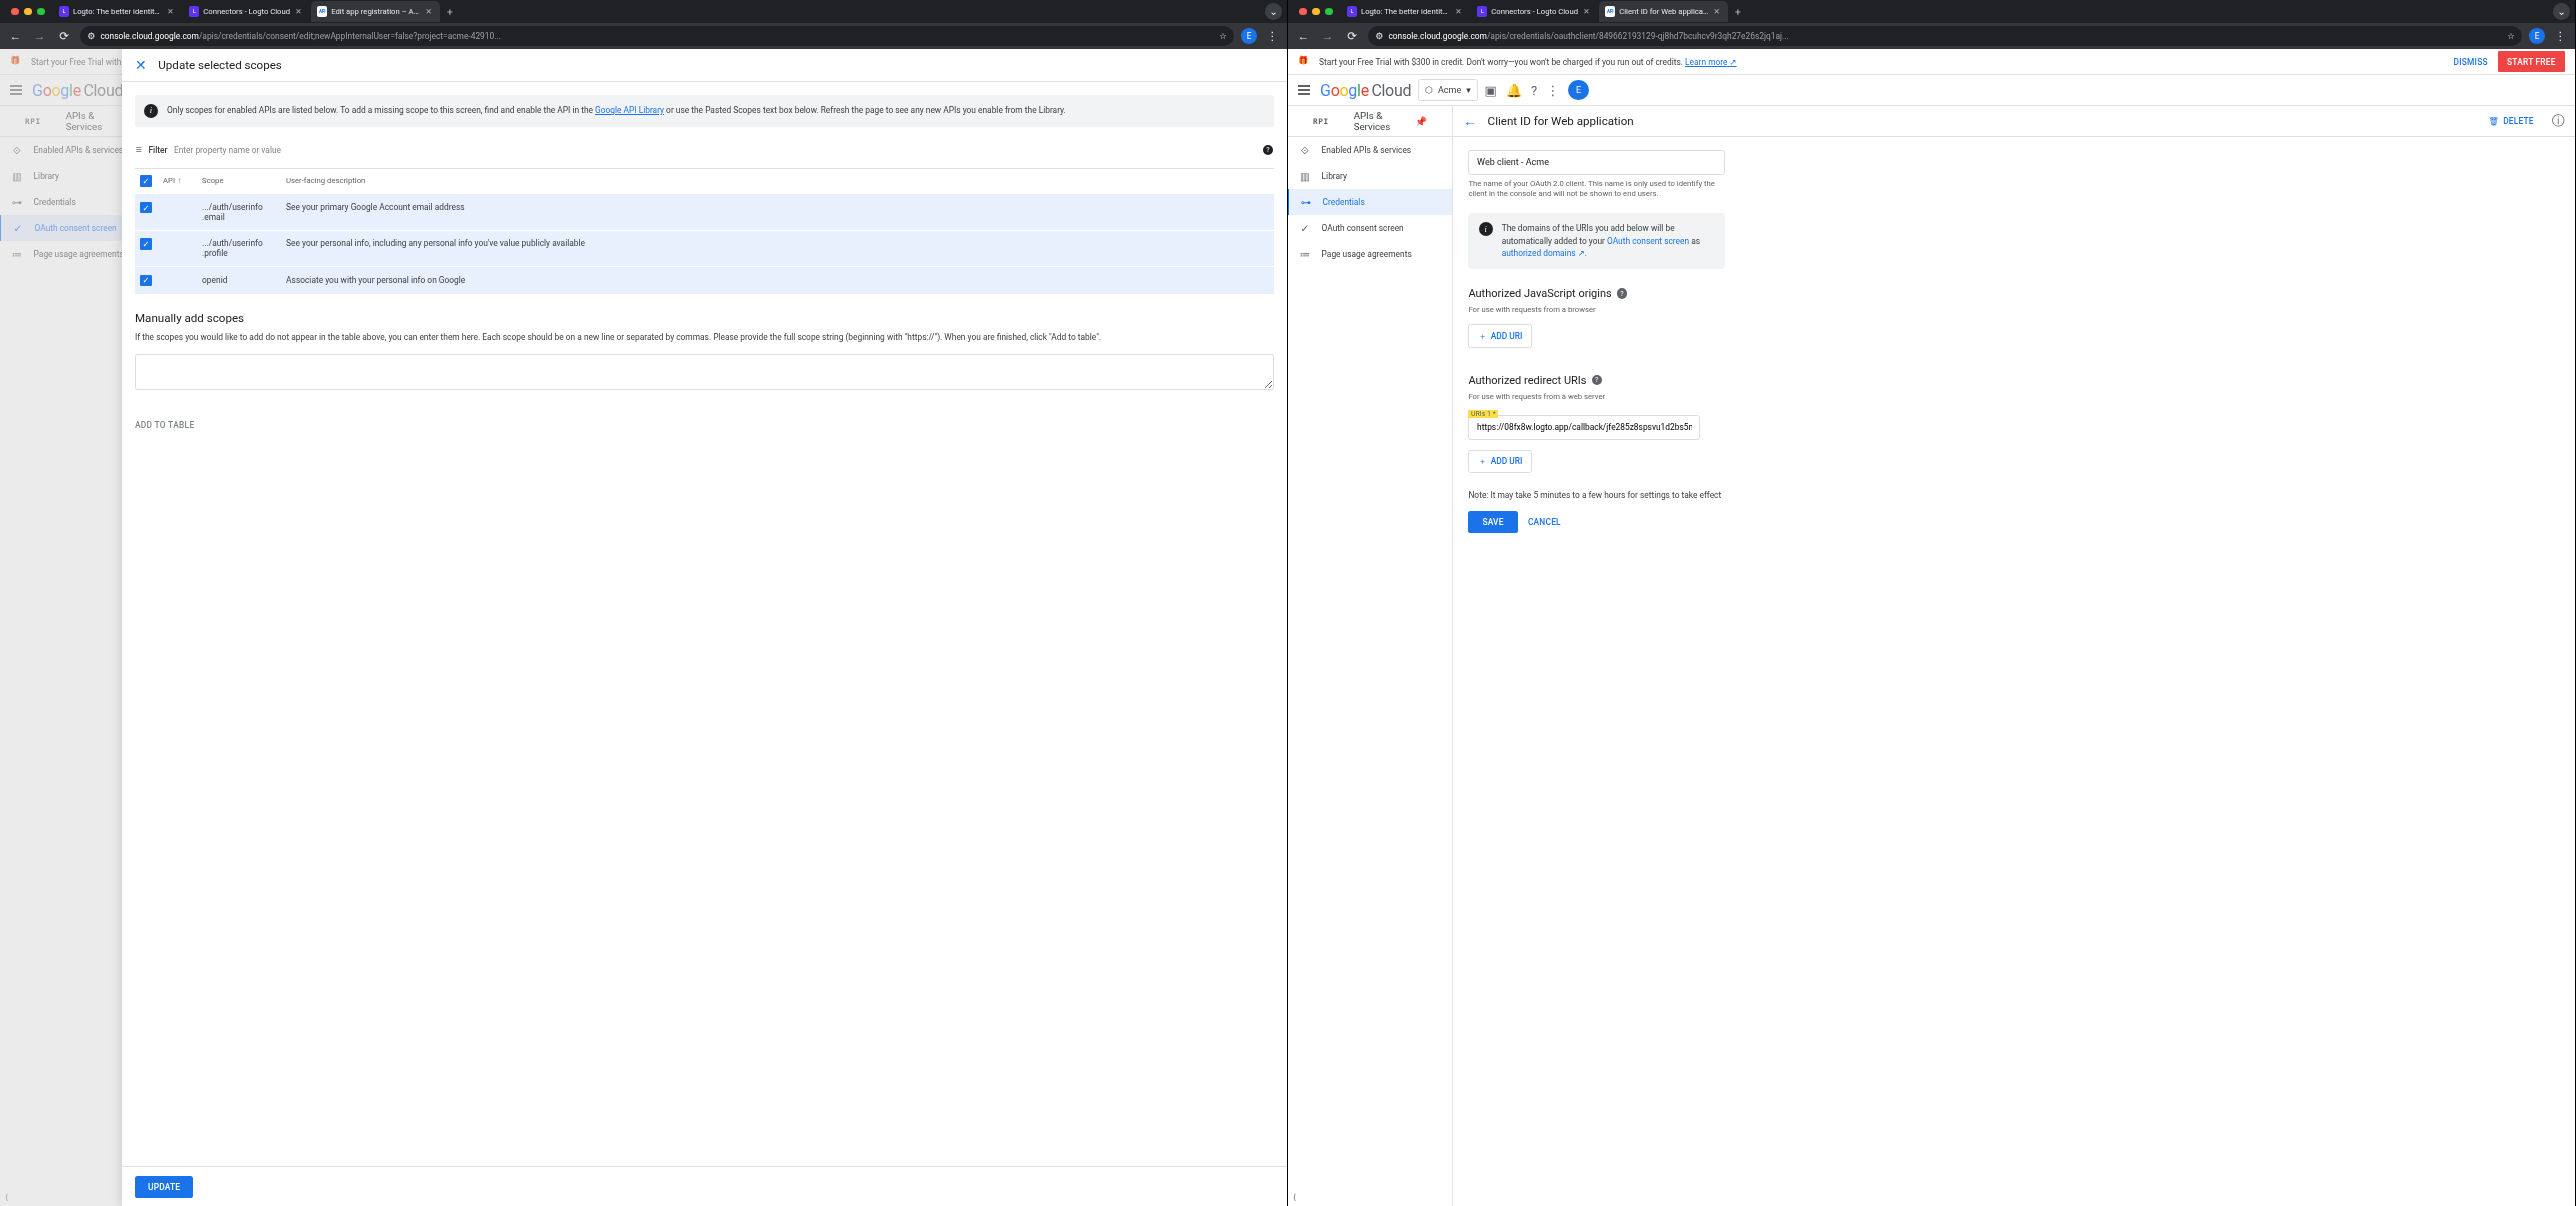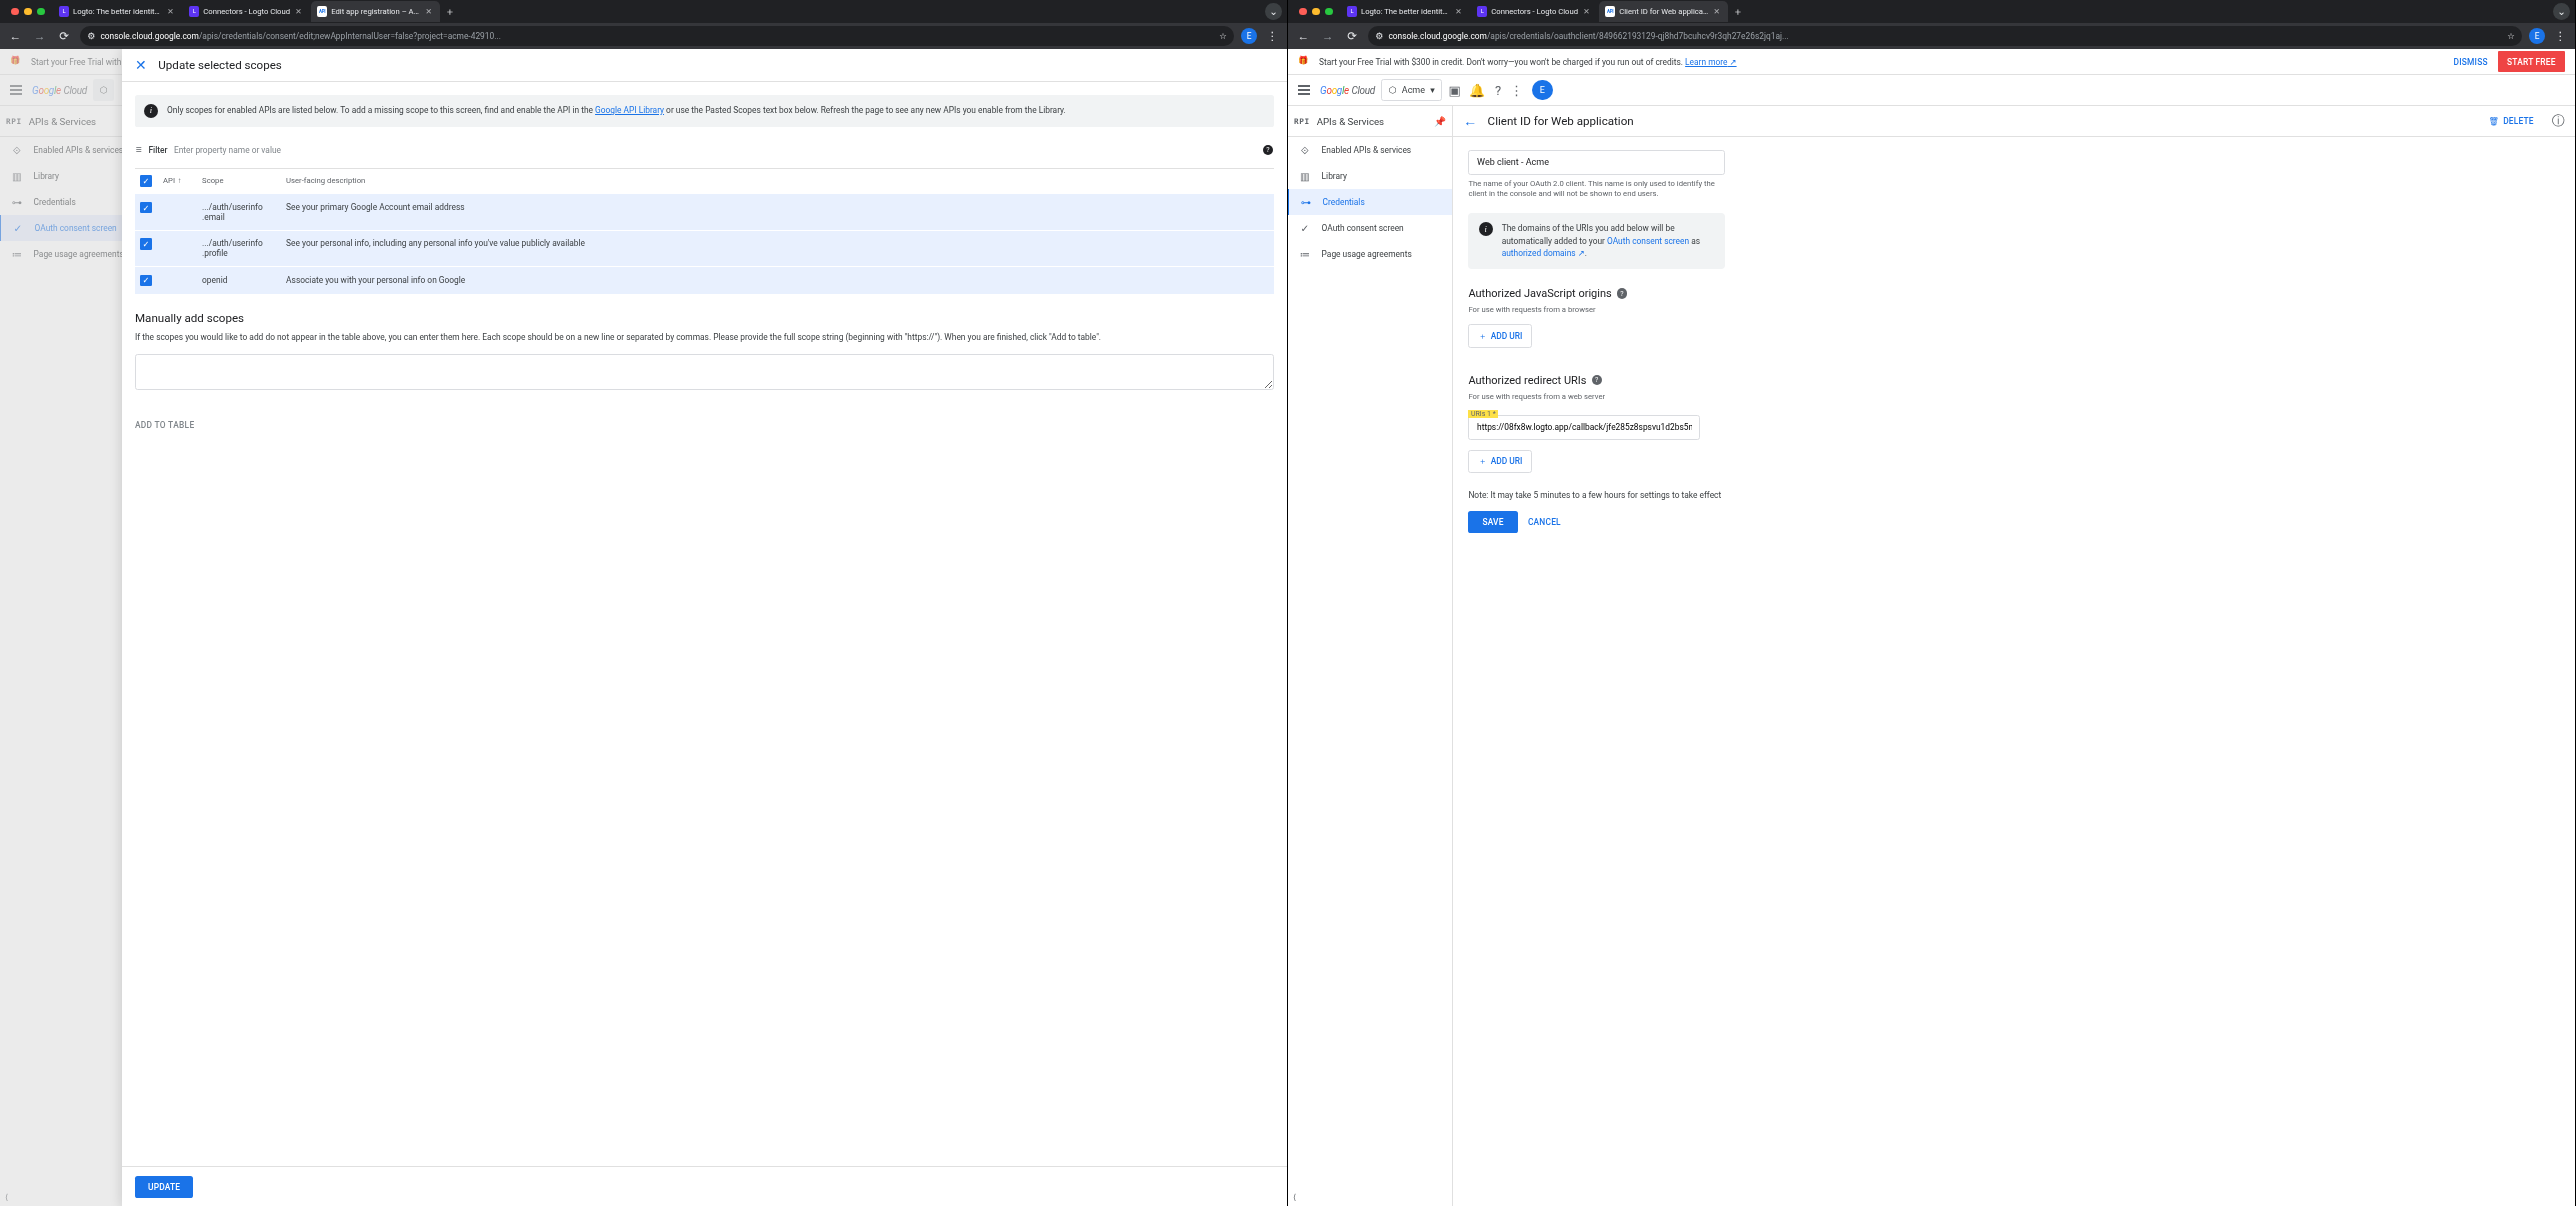--- a/index.html
+++ b/index.html
@@ -36,34 +36,34 @@
 .trial-banner { height: 26px; border-bottom: 0.6px solid #e0e0e0; display: flex; align-items: center; padding: 0 10.3px; font-size: 8.4px; color: #3c4043; gap: 7.7px; }
 .gift-icon { width: 13px; height: 13px; color:#5f6368;}
 .banner-actions{ margin-left:auto; display:flex; gap:10.3px; align-items:center;}
 .dismiss-btn { color:#1a73e8; font-weight:500; font-size:8.4px; letter-spacing:0.2px; cursor:pointer;}
 .start-free-btn { background:#ef4444; color:#fff; padding:5.1px 9px; border-radius:1px; font-size:8.4px; font-weight:500; letter-spacing:0.2px;}
 .learn-more-link{ color:#1a73e8; }
 
 .gcp-header { height: 31px; border-bottom: 0.6px solid #e0e0e0; display: flex; align-items: center; padding: 0 10.3px; gap: 6.4px; }
 .menu-icon { width:15.4px; height:15.4px; display:flex;flex-direction:column;justify-content:center;gap:2.6px;}
 .menu-icon span{height:1.3px;background:#5f6368;width:11.6px;}
-.g-logo { font-size: 10px; letter-spacing: -0.3px; font-style: italic; }
+.g-logo { font-size: 16px; letter-spacing: -0.3px; }
 .g-logo .g-b{color:#4285f4;} .g-logo .g-r{color:#ea4335;} .g-logo .g-y{color:#fbbc05;} .g-logo .g-g{color:#34a853;}
 .g-logo .cloud{ color:#5f6368; font-weight:400; margin-left:2.6px;}
 .project-picker{ border:0.6px solid #dadce0; border-radius:2.6px; height:22px; display:flex; align-items:center; padding:0 6.4px; gap:5.1px; font-size:9px; color:#3c4043;}
 .search-box{ flex:1; display:flex; border:0.6px solid #dadce0; border-radius:2.6px; height:23px; overflow:hidden;}
 .search-input{ flex:1; padding:0 7.7px; color:#5f6368; font-size:9px; display:flex;align-items:center;}
 .search-btn{ border-left:0.6px solid #dadce0; padding:0 9px; display:flex;align-items:center; gap:3.9px; color:#1a73e8; font-weight:500; font-size:9px;}
 .header-icons{ display:flex; gap:9px; align-items:center; color:#5f6368; font-size:13px;}
 .avatar-big{ width:20.6px;height:20.6px;border-radius:50%;background:#1a73e8;color:#fff;display:flex;align-items:center;justify-content:center;font-size:9px;}
 
 .content-row{ flex:1; display:flex; overflow:hidden;}
 .left-nav{ width: 165px; border-right:0.6px solid #e0e0e0; background:#fff; display:flex; flex-direction:column; font-size:8.4px; color:#3c4043; position:relative;}
 .left-nav.dimmed-nav > *{ opacity:.55; }
-.nav-title{ height:31px; display:flex; align-items:center; padding:0 6px; gap:7px; border-bottom:0.6px solid #e0e0e0; font-size:9.7px; color:#3c4043;}
+.nav-title{ height:31px; display:flex; align-items:center; padding:0 25px; gap:25px; border-bottom:0.6px solid #e0e0e0; font-size:9.7px; color:#3c4043;}
 .nav-title .api-badge{ font-family:monospace; font-size:7.7px; font-weight:bold; letter-spacing:0.6px; color:#5f6368;}
 .pin-icon{ margin-left:auto; color:#1a73e8;}
 .nav-item{ height:26px; display:flex; align-items:center; padding:0 10.3px; gap:10.3px; cursor:pointer;}
 .nav-item.active{ background:#e8f0fe; color:#1a73e8; border-left:1.9px solid #1a73e8;}
 .nav-icon{ width:13px; height:13px; display:flex;align-items:center;justify-content:center; color:#5f6368; font-size:10.3px;}
 .nav-item.active .nav-icon{color:#1a73e8;}
 .collapse-btn{ position:absolute; bottom:5.1px; left:5.1px; color:#5f6368;}
 
 .main-area{ flex:1; position:relative; overflow:auto; padding: 13px 15.4px;}
 .page-title-bar{ height:31px; border-bottom:0.6px solid #e0e0e0; display:flex; align-items:center; padding:0 10.3px; gap:10.3px;}

